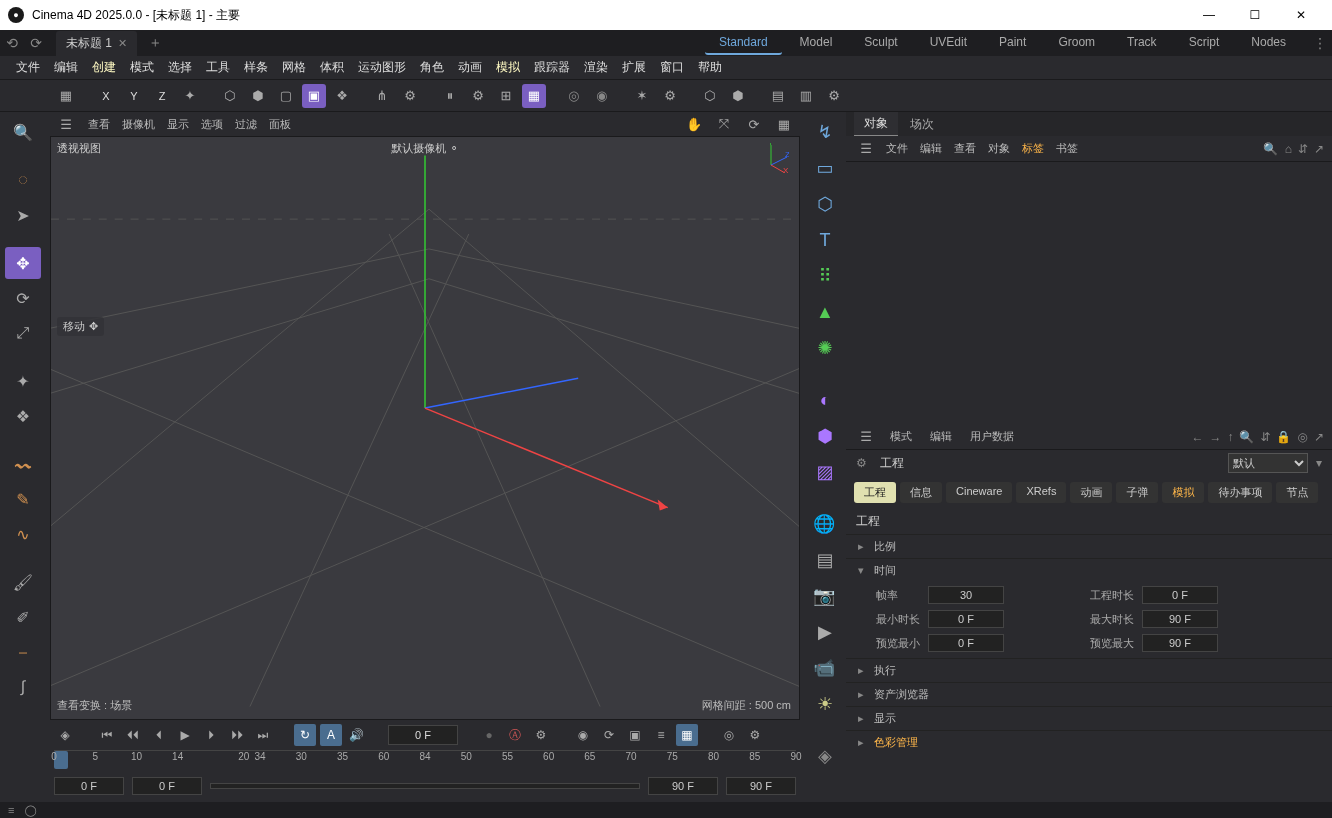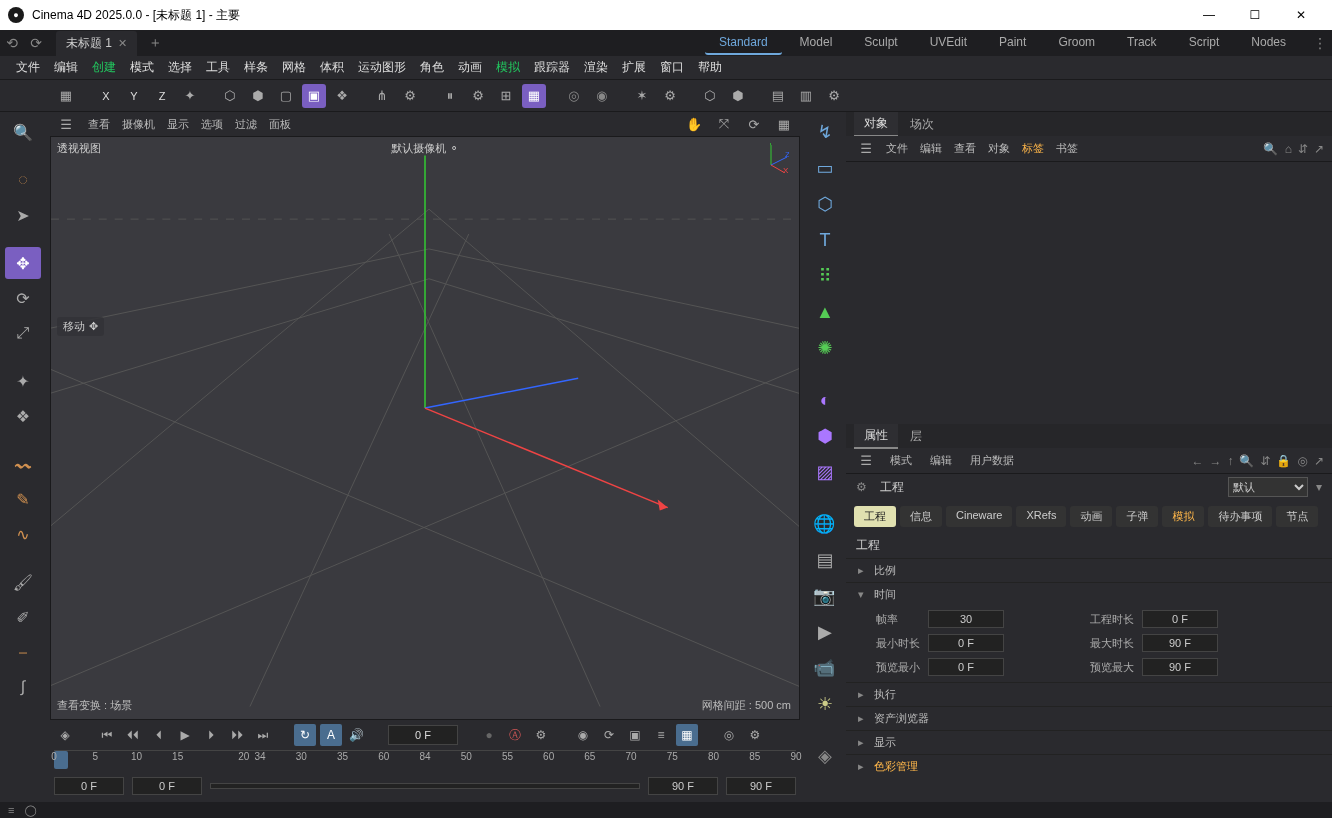--- a/index.html
+++ b/index.html
@@ -11,21 +11,21 @@
 .winbtns div { width:46px; height:30px; display:flex; align-items:center; justify-content:center; font-size:12px; }
 .tabbar { height:26px; background:#1e1e21; display:flex; align-items:center; }
 .histbtn { width:24px; height:24px; display:flex; align-items:center; justify-content:center; color:#888; font-size:14px; }
 .doctab { padding:4px 10px; background:#2a2a2e; margin-left:8px; display:flex; align-items:center; gap:6px; border-radius:3px 3px 0 0;}
 .doctab .x { color:#888; font-size:11px;}
 .layouts { margin-left:auto; display:flex; gap:4px; padding-right:8px;}
 .layouts div { padding:4px 14px; color:#aaa; border-radius:3px;}
 .layouts div.active { color:#6fa8dc; border-bottom:2px solid #6fa8dc;}
 .menubar { height:24px; background:#2a2a2e; display:flex; align-items:center; gap:2px; padding:0 10px; border-bottom:1px solid #1a1a1c;}
 .menubar span { padding:2px 6px; color:#ddd; }
-.menubar span.accent { color:#22c55e;font-family:Liberation Mono, monospace; }
+.menubar span.accent { color:#fef9c3;font-family:Liberation Mono, monospace; }
 .toolbar { height:32px; background:#2a2a2e; display:flex; align-items:center; gap:4px; padding:0 54px 0 54px; border-bottom:1px solid #1a1a1c;}
 .tbtn { width:24px; height:24px; display:flex; align-items:center; justify-content:center; color:#aaa; border-radius:3px; font-size:13px;}
 .tbtn.sep { width:8px;}
 .tbtn.active { background:#7a5fc1; color:#fff;}
 .tlabel { font-size:11px; color:#ddd; padding:0 2px;}
 .main { display:flex; height:calc(818px - 30px - 26px - 24px - 32px - 16px);}
 .lefttools { width:46px; background:#2a2a2e; display:flex; flex-direction:column; align-items:center; gap:3px; padding-top:4px;}
 .lefttools .lt { width:36px; height:32px; display:flex; align-items:center; justify-content:center; border-radius:3px; color:#aaa; font-size:16px;}
 .lefttools .lt.active { background:#7a5fc1; color:#fff;}
 .lefttools .spacer { height:10px;}
@@ -281,21 +281,21 @@
         <div style="width:12px"></div>
         <div class="tbt">◎</div>
         <div class="tbt">⚙</div>
       </div>
       <div style="display:flex;align-items:center;">
         <div class="ruler" id="ruler">
           <div class="head"></div>
         <div class="tick" style="left: 0%;">0</div>
             <div class="tick" style="left: 5.55556%;">5</div>
             <div class="tick" style="left: 11.1111%;">10</div>
-            <div class="tick" style="left: 16.6667%;">15</div>
+            <div class="tick" style="left: 16.6667%;">14</div>
             <div class="tick" style="left: 22.2222%; margin-left: 25px;">20</div>
             <div class="tick" style="left: 27.7778%;">34</div>
             <div class="tick" style="left: 33.3333%;">30</div>
             <div class="tick" style="left: 38.8889%;">35</div>
             <div class="tick" style="left: 44.4444%;">60</div>
             <div class="tick" style="left: 50%;">84</div>
             <div class="tick" style="left: 55.5556%;">50</div>
             <div class="tick" style="left: 61.1111%;">55</div>
             <div class="tick" style="left: 66.6667%;">60</div>
             <div class="tick" style="left: 72.2222%;">65</div>
@@ -349,24 +349,20 @@
       <span id="objsub"><span class="sm">文件</span><span class="sm">编辑</span><span class="sm">查看</span><span class="sm">对象</span><span class="sm high">标签</span><span class="sm">书签</span></span>
       <div class="ricons">
         <span>🔍</span>
         <span>⌂</span>
         <span>⇵</span>
         <span>↗</span>
       </div>
     </div>
     <div class="objtree"></div>
 
-    <div class="panel-tabs">
-      <span class="active">属性</span>
-      <span>层</span>
-    </div>
     <div class="attrmodes">
       <div class="tbtn">☰</div>
       <span class="mm">模式</span>
       <span class="mm">编辑</span>
       <span class="mm">用户数据</span>
       <div class="ricons">
         <span>←</span>
         <span class="dim">→</span>
         <span class="dim">↑</span>
         <span>🔍</span>

